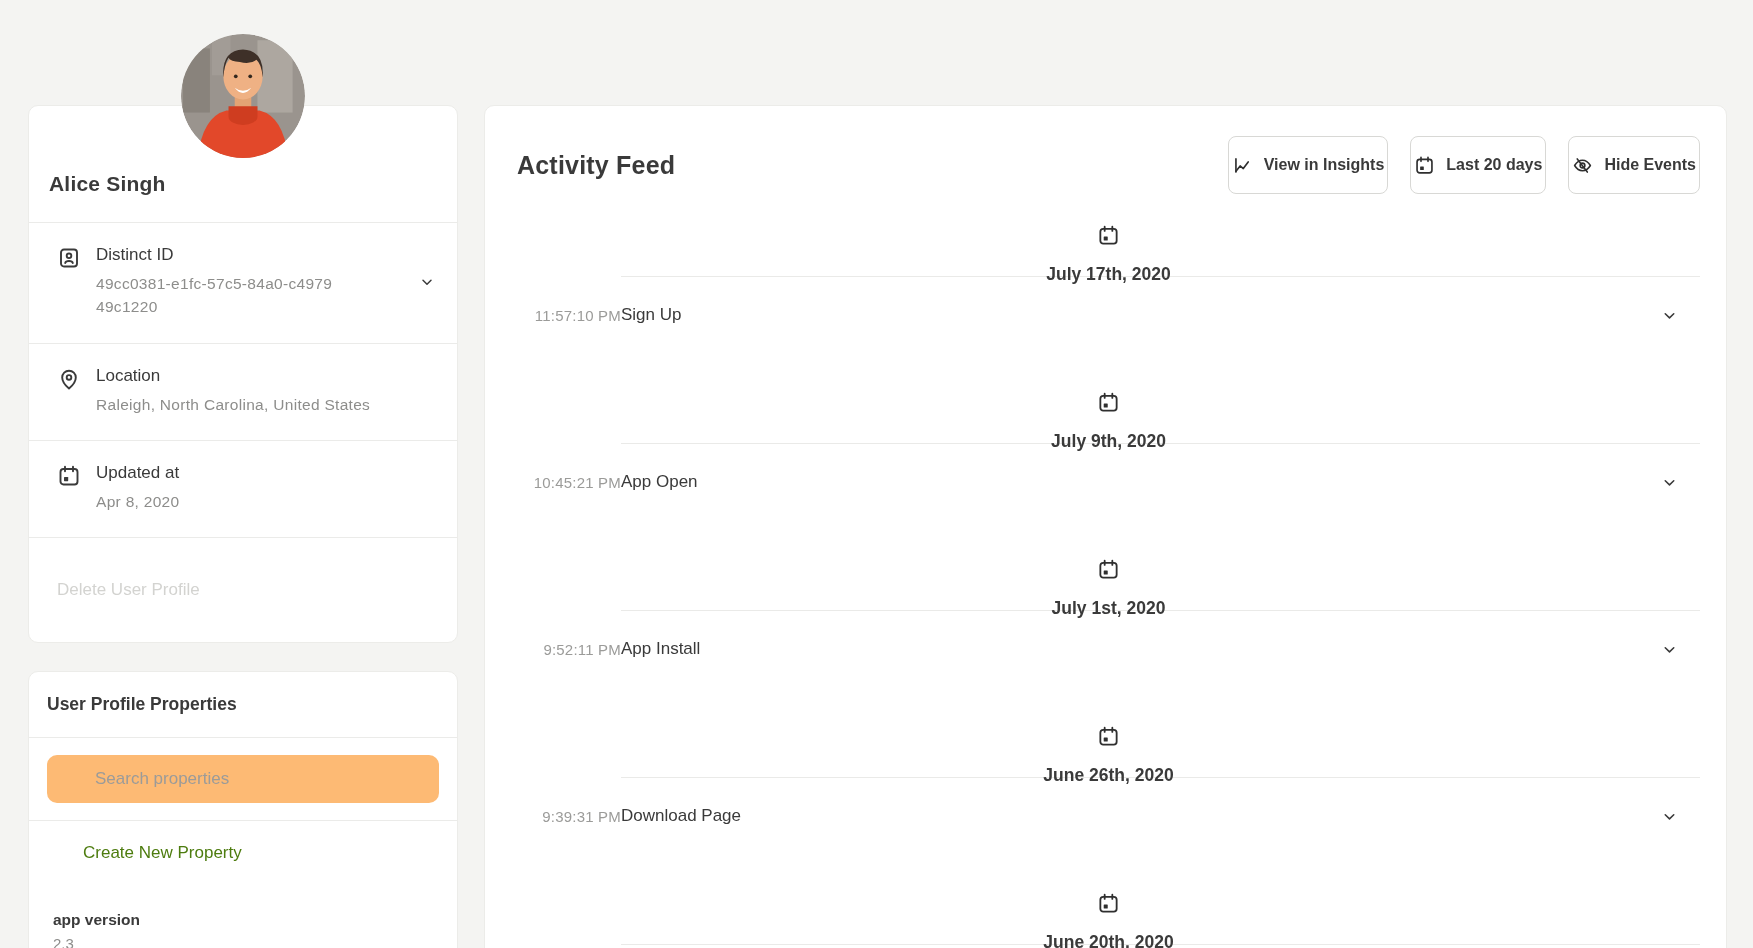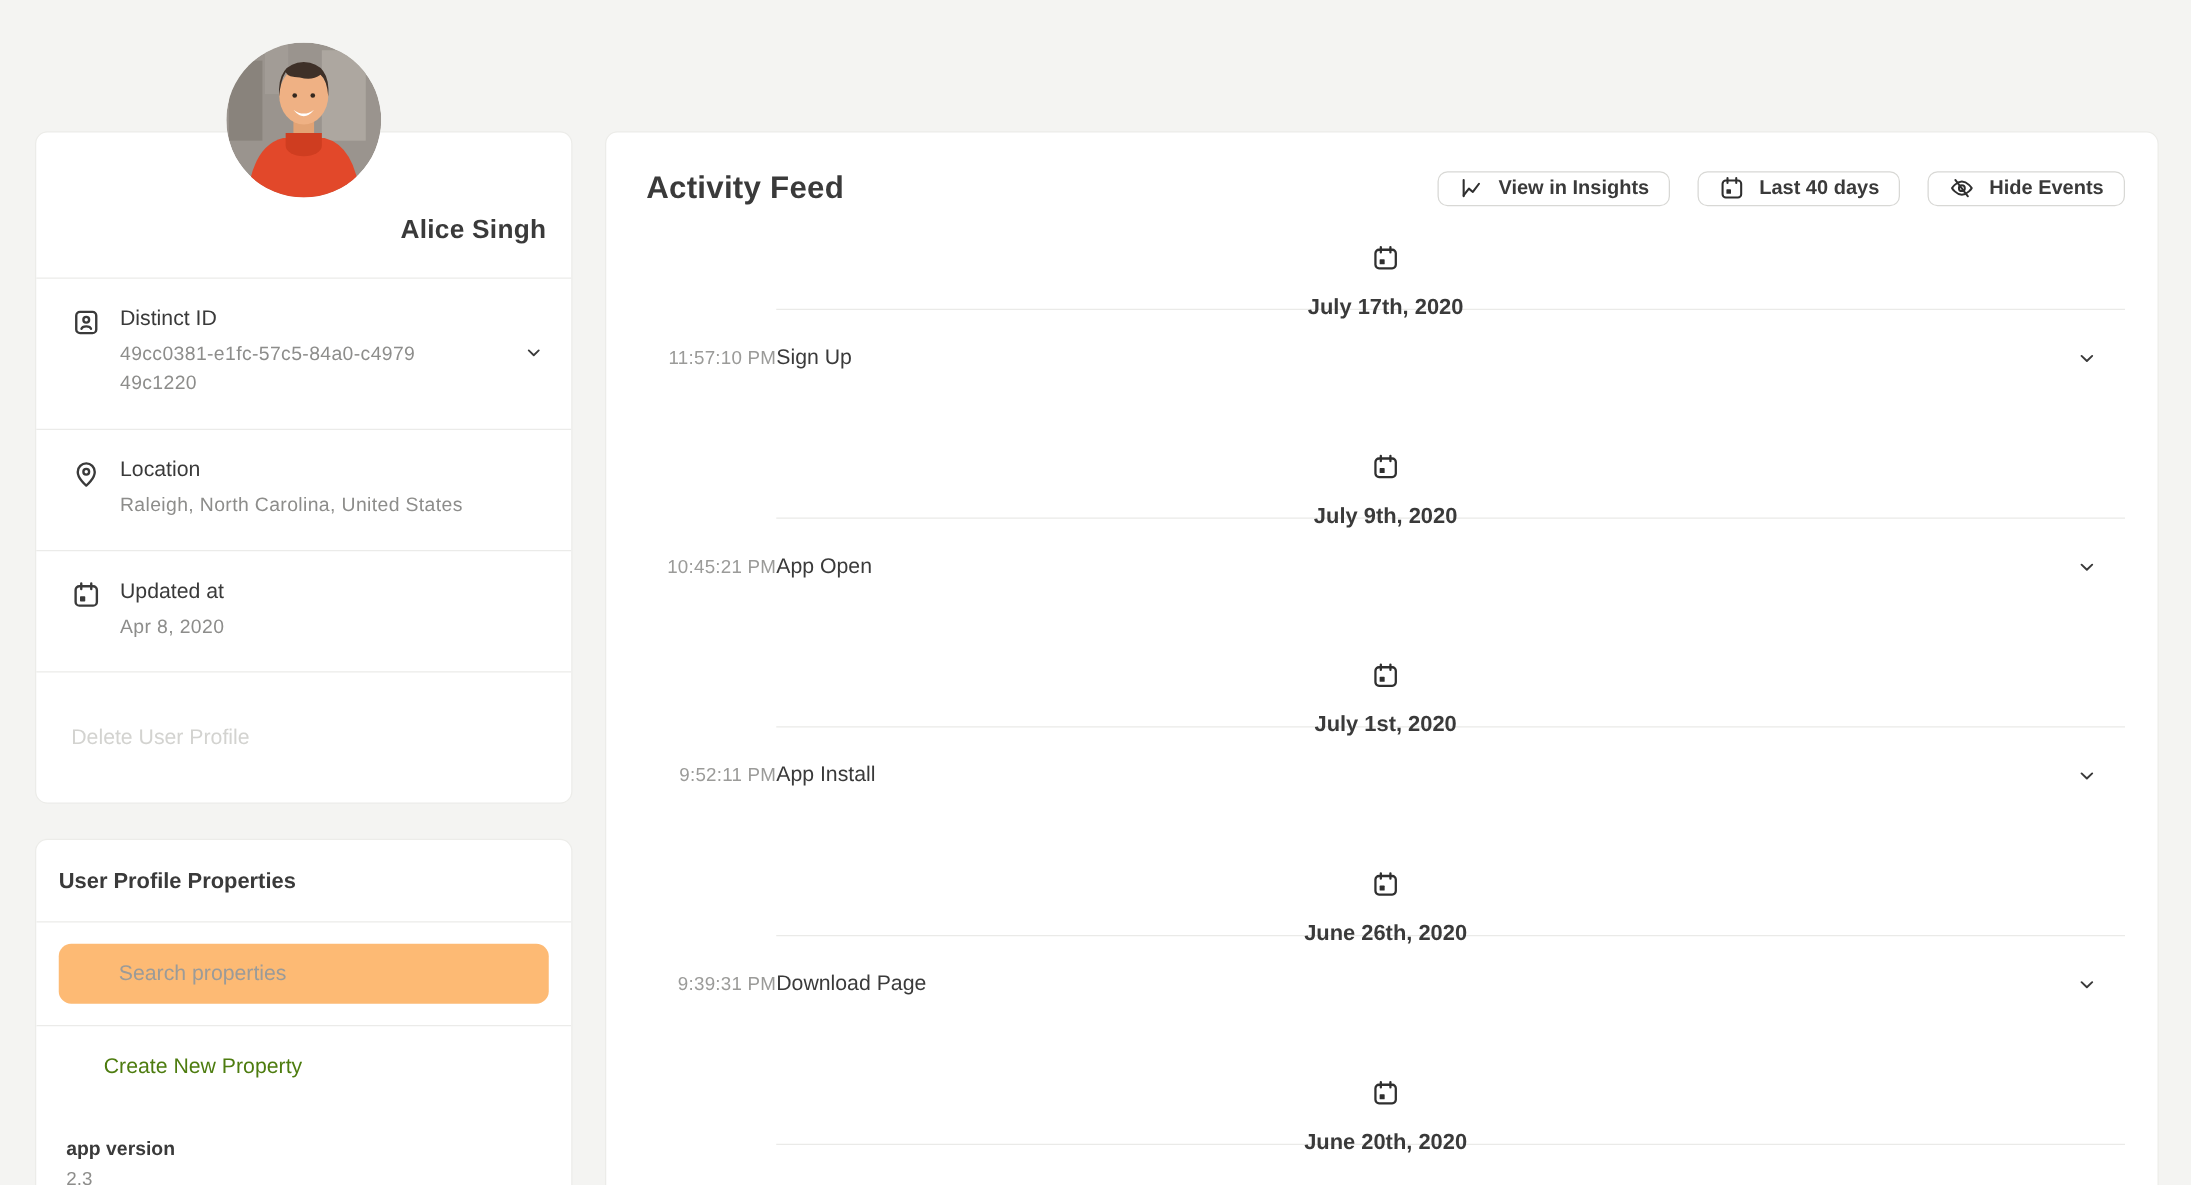--- a/index.html
+++ b/index.html
@@ -24,21 +24,21 @@
   
   .avatar {
     width: 124px; height: 124px; border-radius: 50%;
     margin: 34px auto -53px auto;
     position: relative; z-index: 2; overflow: hidden;
   }
   .avatar svg { display: block; width: 100%; height: 100%; }
 
   
   .profile-card { position: relative; z-index: 1; }
-  .profile-head { padding: 66px 20px 26px 20px; text-align: right; }
+  .profile-head { padding: 66px 20px 26px 20px; text-align: left; }
   .profile-name { font-size: 21px; font-weight: bold; letter-spacing: .2px; }
   .profile-email { font-size: 16px; color: #8d8d8b; margin-top: 7px; }
   .field-row {
     border-top: 1px solid #ebebe9;
     padding: 22px 22px 24px 28px;
     display: flex; align-items: flex-start; gap: 15px;
   }
   .f-icon { width: 24px; height: 24px; flex: 0 0 24px; color: #3a3a3a; margin-top: 1px; }
   .f-icon svg, .f-chevron svg, .s-icon svg, .p-icon svg, .btn-icon svg, .g-icon svg, .e-chevron svg { display:block; width:100%; height:100%; }
   .f-body { flex: 1 1 auto; min-width: 0; }
@@ -79,21 +79,21 @@
   .feed-card {
     flex: 1 1 auto; margin-top: 105px; height: 1100px;
     padding: 30px 26px 0 32px;
   }
   .feed-header { display: flex; align-items: center; justify-content: space-between; }
   .feed-title { font-size: 25px; font-weight: bold; letter-spacing: .2px; }
   .feed-actions { display: flex; gap: 22px; }
   .feed-btn {
     display: flex; align-items: center; gap: 11px;
     background: #fff; border: 1px solid #d8d8d5; border-radius: 8px;
-    padding: 0 16px; height: 28px; cursor: pointer;
+    padding: 0 3px; height: 58px; cursor: pointer;
     font-family: inherit; font-size: 16px; font-weight: 600; color: #3a3a3a;
   }
   .btn-icon { width: 21px; height: 21px; color: #2f2f2f; flex: 0 0 21px; }
 
   .feed-body { margin-top: 30px; }
   .feed-group + .feed-group { margin-top: 32px; }
   .g-date-row { display: flex; align-items: center; gap: 17px; height: 24px; flex-direction: column; }
   .g-icon { width: 23px; height: 23px; color: #2f2f2f; flex: 0 0 23px; }
   .g-date { font-size: 17.5px; font-weight: bold; }
   .g-divider { border-top: 1px solid #eaeae8; margin-top: 28px; margin-left: 104px; }
@@ -219,21 +219,21 @@
     <span class="btn-label">View in Insights</span>
   </button>
           <button class="feed-btn">
     <span class="btn-icon">
               <svg viewBox="0 0 24 24" fill="none" stroke="currentColor" stroke-linecap="round" stroke-linejoin="round" stroke-width="1.9">
                 <rect x="3.5" y="5" width="17" height="15.5" rx="3"></rect>
                 <path d="M8 2.8v4.4M16 2.8v4.4"></path>
                 <rect x="7" y="13" width="4.2" height="4.2" rx="0.6" fill="currentColor" stroke="none"></rect>
               </svg>
             </span>
-    <span class="btn-label">Last 40 days</span>
+    <span class="btn-label">Last 20 days</span>
   </button>
           <button class="feed-btn">
     <span class="btn-icon">
               <svg viewBox="0 0 24 24" fill="none" stroke="currentColor" stroke-linecap="round" stroke-linejoin="round" stroke-width="1.8">
                 <path d="M3 12s3.6-6 9-6 9 6 9 6-3.6 6-9 6-9-6-9-6z"></path>
                 <circle cx="12" cy="12" r="2.7"></circle>
                 <path d="M6 4.5l11.5 15"></path>
               </svg>
             </span>
     <span class="btn-label">Hide Events</span>

